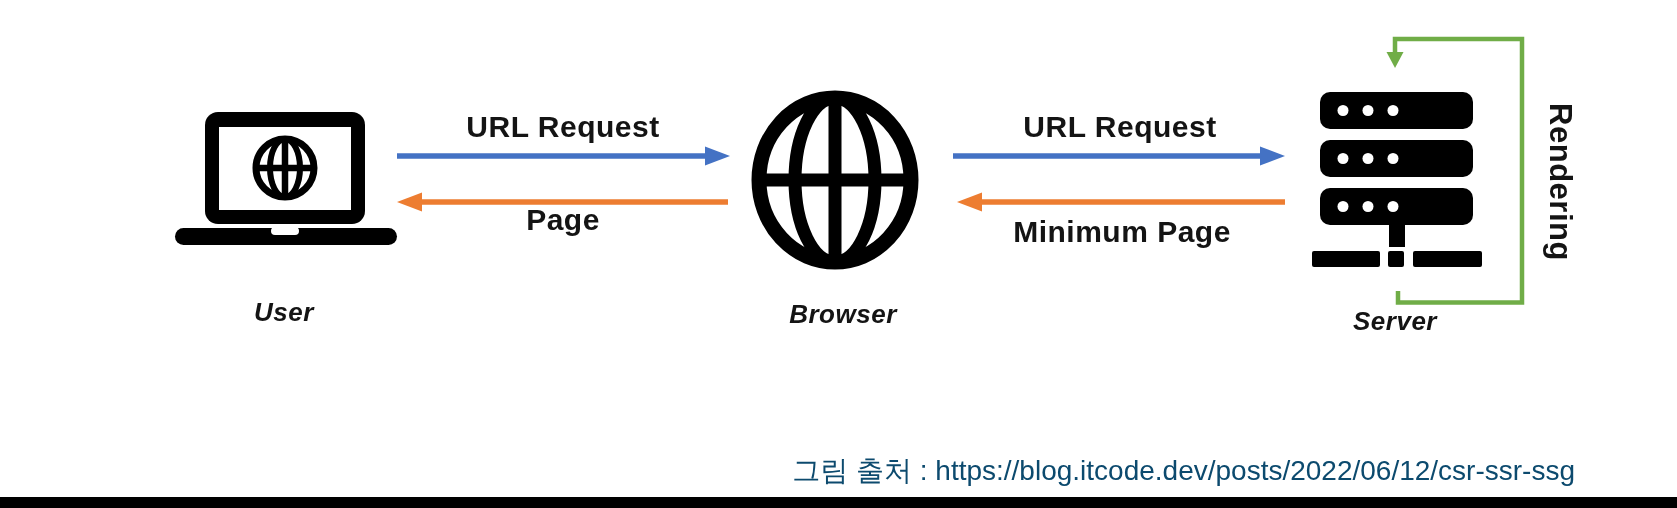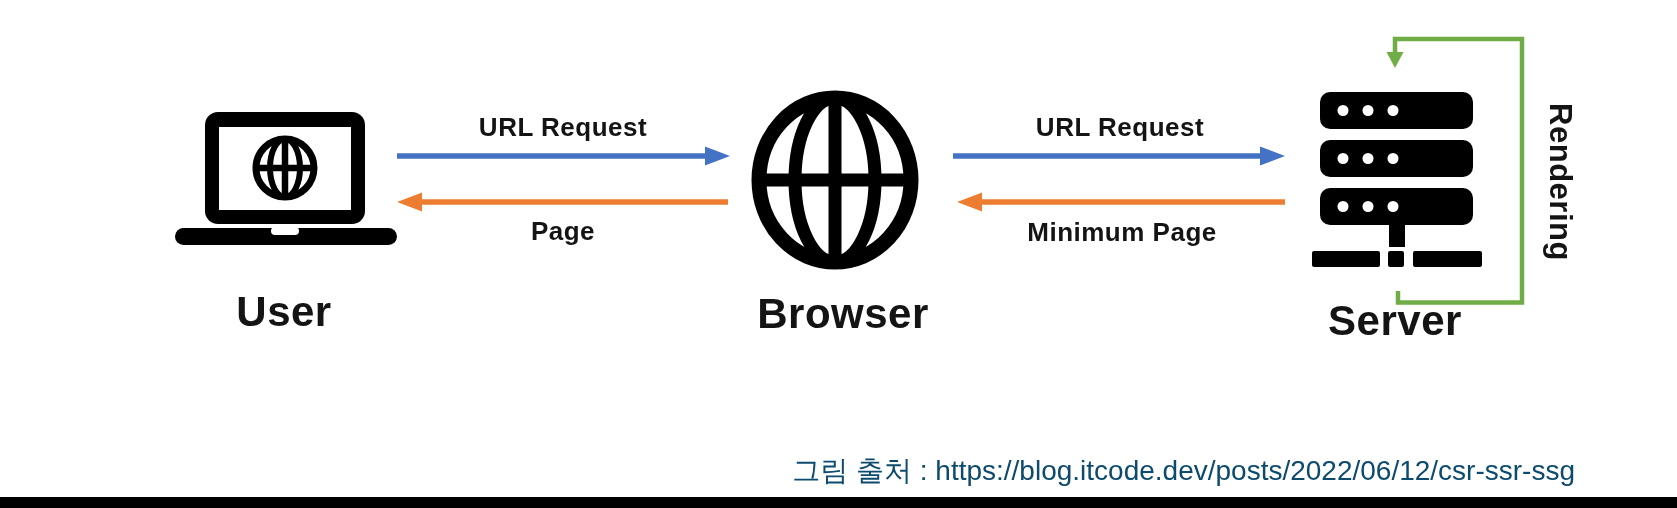--- a/index.html
+++ b/index.html
@@ -8,28 +8,28 @@
     width:1677px;height:508px;
     background:#ffffff;
     overflow:hidden;
     font-family:"Liberation Sans", sans-serif;
   }
   .layer{position:absolute;left:0;top:0;width:1677px;height:508px;}
   .lbl{
     position:absolute;
     transform:translate(-50%,-50%);
     font-weight:600;
-    font-size:26px;
+    font-size:30px;
     color:#141414;
     white-space:nowrap;
     letter-spacing:0.5px;
   }
-  .node-lbl{font-size:42px;}
+  .node-lbl{font-size:26px;font-style:italic;}
   .lbl-url1{left:563px;top:127px;}
-  .lbl-page{left:563px;top:231px;}
+  .lbl-page{left:563px;top:220px;}
   .lbl-url2{left:1120px;top:127px;}
   .lbl-minfiles{left:1122px;top:232px;}
   .lbl-user{left:284px;top:312px;}
   .lbl-browser{left:843px;top:314px;}
   .lbl-server{left:1395px;top:321px;}
   .lbl-rendering{
     left:1560px;top:182px;
     transform:translate(-50%,-50%) rotate(90deg);
     font-size:31px;
   }

